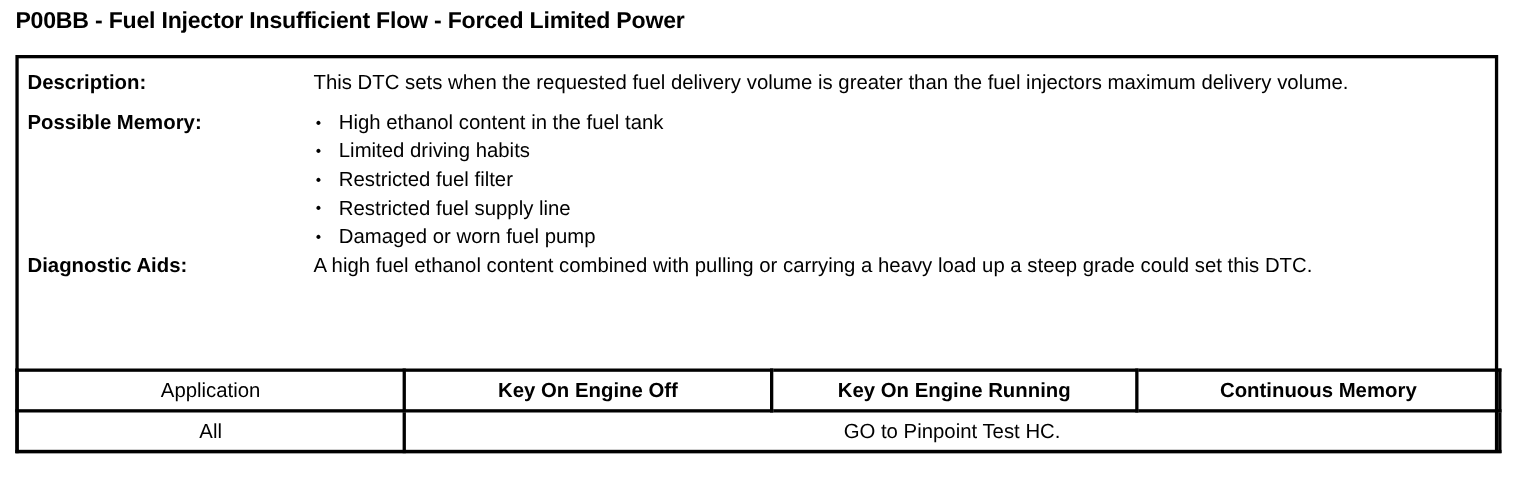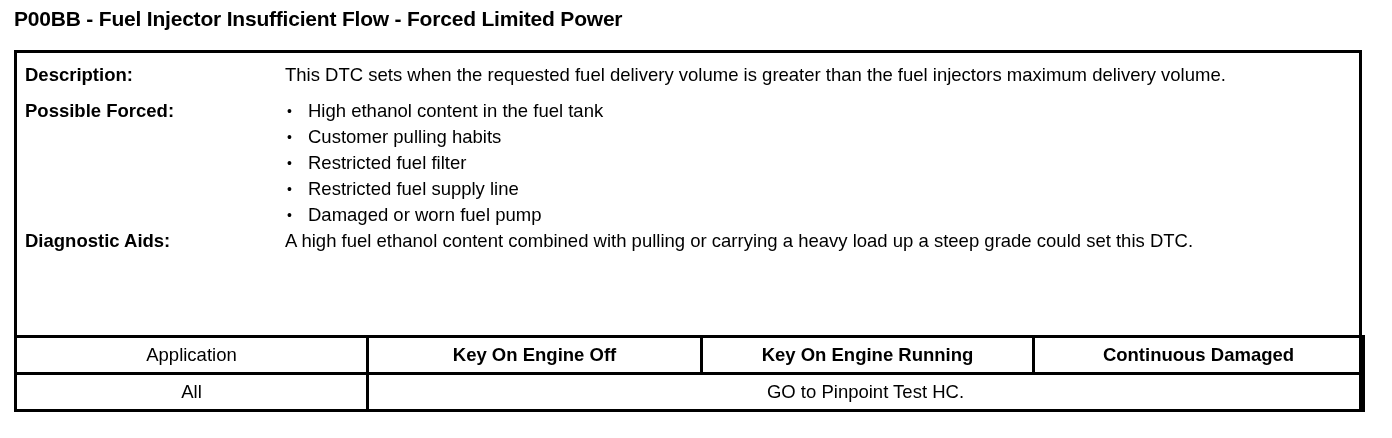--- a/index.html
+++ b/index.html
@@ -147,30 +147,30 @@
     <div class="info-section">
 
       <div class="info-row row-description">
         <div class="info-label">Description:</div>
         <div class="info-content">
           <p>This DTC sets when the requested fuel delivery volume is greater than the fuel injectors maximum delivery volume.</p>
         </div>
       </div>
 
       <div class="info-row row-causes">
-        <div class="info-label">Possible Forced:</div>
+        <div class="info-label">Possible Memory:</div>
         <div class="info-content">
           <ul class="cause-list">
             <li>
               <span class="bullet">•</span>
               <span>High ethanol content in the fuel tank</span>
             </li>
             <li>
               <span class="bullet">•</span>
-              <span>Customer pulling habits</span>
+              <span>Limited driving habits</span>
             </li>
             <li>
               <span class="bullet">•</span>
               <span>Restricted fuel filter</span>
             </li>
             <li>
               <span class="bullet">•</span>
               <span>Restricted fuel supply line</span>
             </li>
             <li>
@@ -195,21 +195,21 @@
         <col class="col-app">
         <col class="col-koeo">
         <col class="col-koer">
         <col class="col-mem">
       </colgroup>
       <tbody>
         <tr>
           <td class="hdr hdr-app">Application</td>
           <td class="hdr">Key On Engine Off</td>
           <td class="hdr">Key On Engine Running</td>
-          <td class="hdr">Continuous Damaged</td>
+          <td class="hdr">Continuous Memory</td>
         </tr>
         <tr>
           <td class="cell-left">All</td>
           <td class="cell-merged" colspan="3">GO to Pinpoint Test HC.</td>
         </tr>
       </tbody>
     </table>
 
   </div>
 </div>

